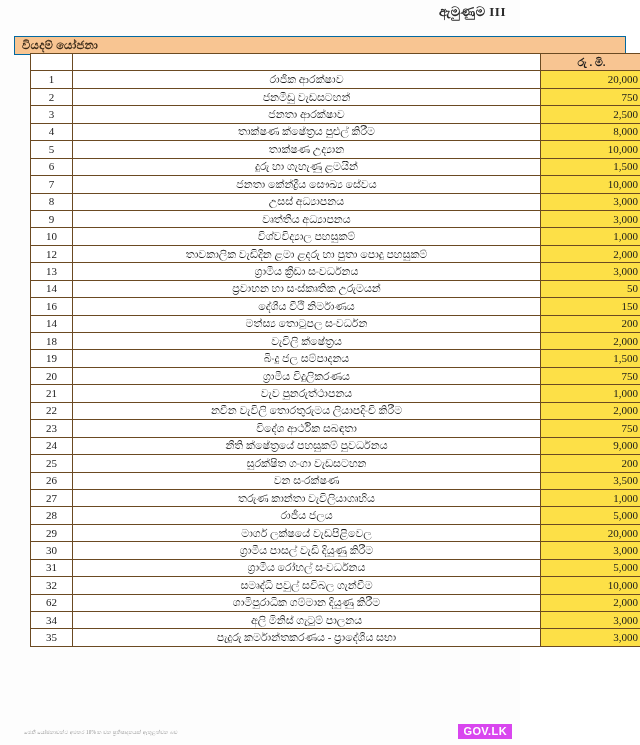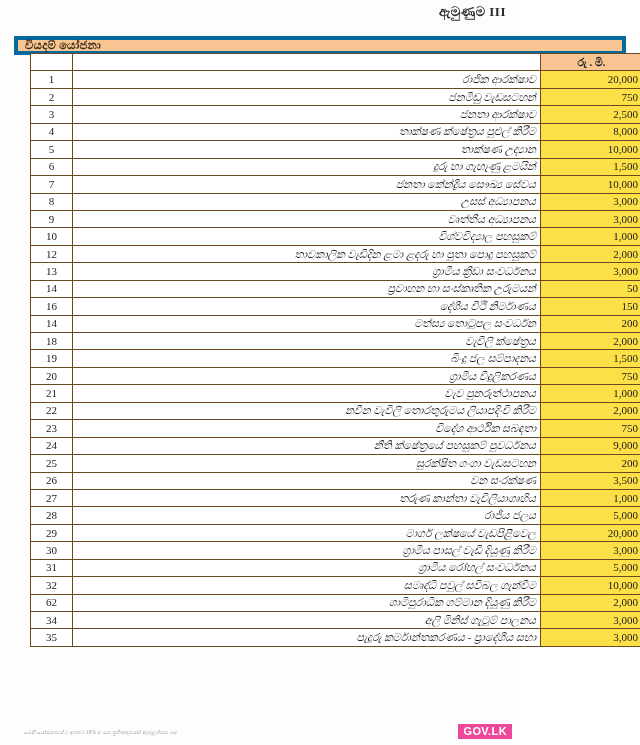--- a/index.html
+++ b/index.html
@@ -33,21 +33,21 @@
   }
 
   
   .title-bar {
     position: absolute;
     top: 36px;
     left: 14px;
     width: 612px;
     height: 19px;
     background: #f8c592;
-    border: 4px solid #0369a1;
+    border: 1px solid #0369a1;
     display: flex;
     align-items: center;
     padding-left: 7px;
   }
   .title-bar span {
     font-size: 11.5px;
     font-weight: bold;
     color: #3a2a18;
     letter-spacing: 0.3px;
   }
@@ -93,26 +93,25 @@
     height: 17px;
   }
 
   td.no {
     text-align: center;
     font-size: 11px;
     background: #ffffff;
     color: #121212;
   }
   td.desc {
-    text-align: right;
+    text-align: center;
     background: #ffffff;
     font-size: 11px;
     color: #121212;
     padding-left: 6px;
-    font-style: italic;
   }
   td.val {
     text-align: right;
     background: #fde047;
     font-size: 11px;
     color: #121212;
     padding-right: 5px;
   }
 
   
@@ -124,21 +123,21 @@
     color: #8d8d8d;
     letter-spacing: 0.15px;
     white-space: nowrap;
   }
 
   
   .govlk {
     position: absolute;
     bottom: 6px;
     right: 8px;
-    background: #ec4899;
+    background: #d946ef;
     color: #ffffff;
     font-family: "Liberation Sans", sans-serif;
     font-size: 11px;
     font-weight: bold;
     letter-spacing: 0.4px;
     padding: 1px 5px 2px 5px;
   }
 </style>
 </head>
 <body>

